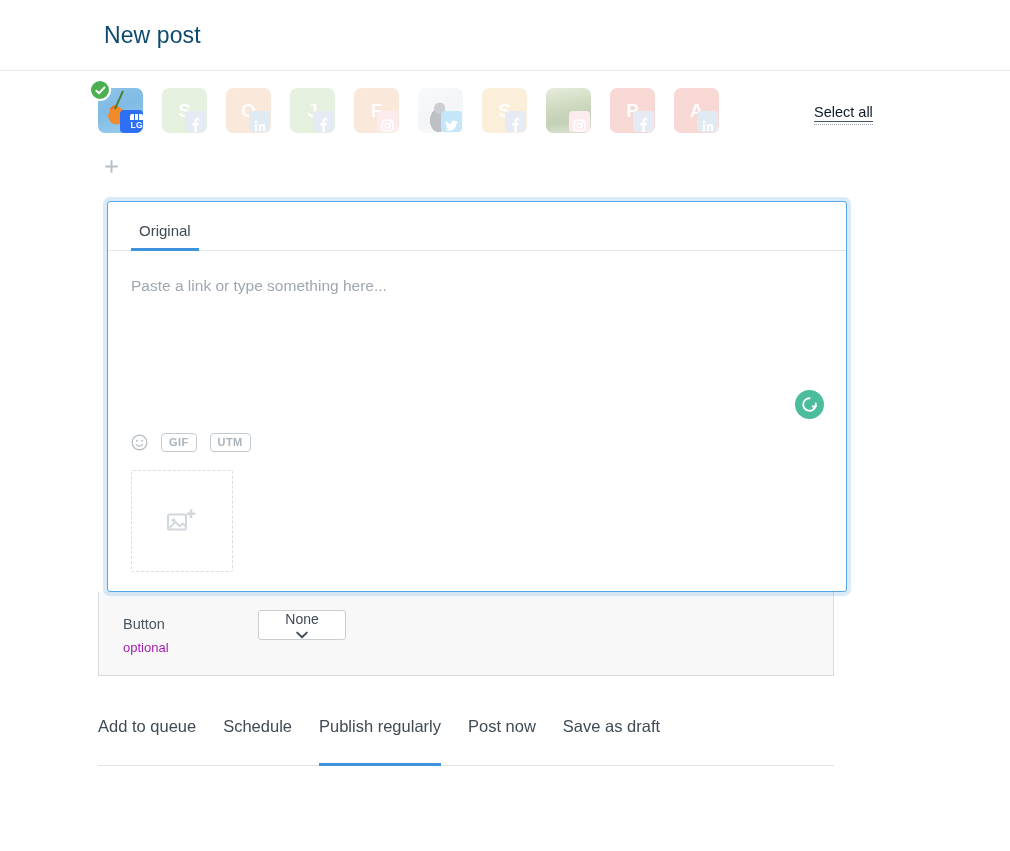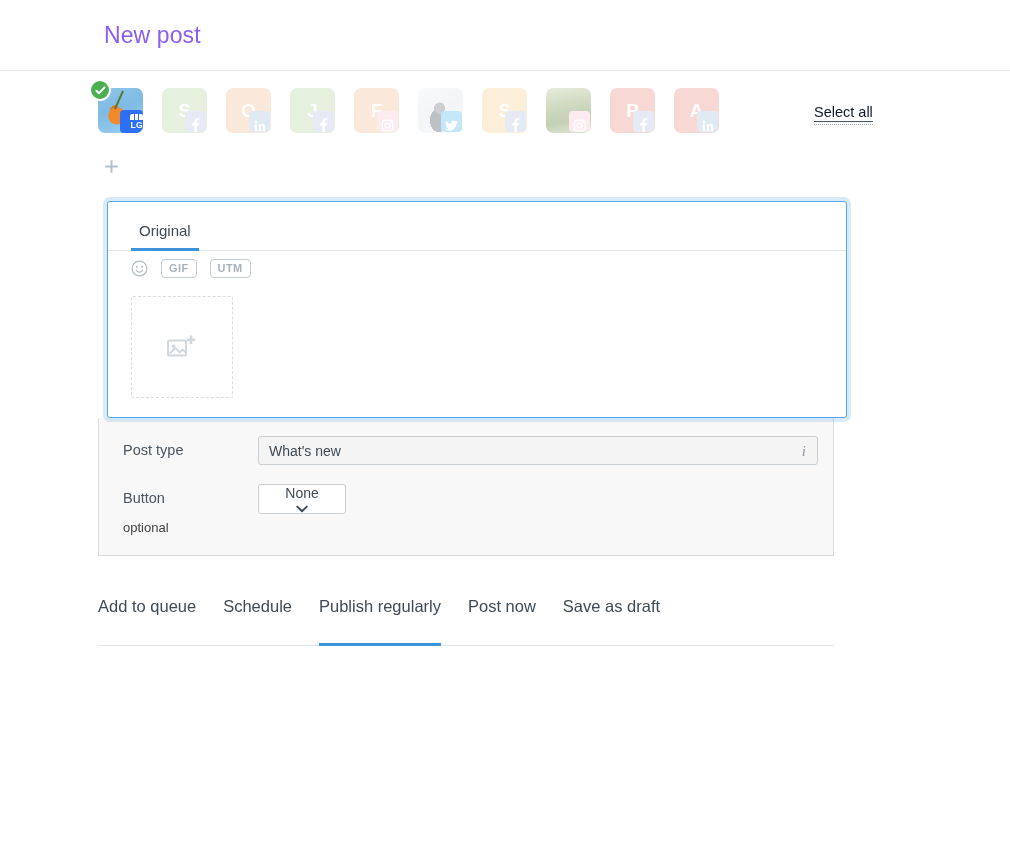--- a/index.html
+++ b/index.html
@@ -22,21 +22,21 @@
     box-sizing: border-box;
     border-bottom: 1px solid #e6e9ec;
     display: flex;
     align-items: center;
     padding-left: 104px;
     background: #fff;
   }
   .header-title {
     font-size: 23px;
     font-weight: 400;
-    color: #8b5cf6;
+    color: #0c4a6e;
     letter-spacing: 0.1px;
   }
 
   
   .profiles-section {
     padding: 17px 0 0 98px;
   }
   .profiles-row {
     display: flex;
     align-items: flex-start;
@@ -294,22 +294,22 @@
   .opt-label {
     width: 135px;
     flex: 0 0 135px;
     font-size: 14.5px;
     color: #4a5560;
     padding-top: 6px;
   }
   .opt-label .sub {
     display: block;
     font-size: 13px;
-    color: #404040;
-    margin-top: 14px;
+    color: #a21caf;
+    margin-top: 8px;
   }
   .select-wide {
     position: relative;
     width: 560px;
     height: 29px;
     box-sizing: border-box;
     background: #f4f4f4;
     border: 1px solid #c9ced3;
     border-radius: 3px;
     display: flex;
@@ -515,20 +515,29 @@
   </div>
 </div>
 
 <div class="composer-area">
   <div class="composer">
 
     <div class="composer-tabs">
       <div class="composer-tab">Original</div>
     </div>
 
+    <div class="composer-body">
+      <div class="composer-placeholder">Paste a link or type something here...</div>
+      <div class="grammarly">
+        <svg width="19" height="19" viewBox="0 0 20 20">
+          <path d="M10 3.4a6.6 6.6 0 1 0 6.4 8.1" fill="none" stroke="#ffffff" stroke-width="1.9" stroke-linecap="round"></path>
+          <path d="M16.6 8.9v3.2h-3.2" fill="none" stroke="#ffffff" stroke-width="1.9" stroke-linecap="round" stroke-linejoin="round"></path>
+        </svg>
+      </div>
+    </div>
 
     <div class="composer-toolbar">
       <span class="emoji-btn">
         <svg width="17" height="17" viewBox="0 0 18 18">
           <circle cx="9" cy="9" r="7.8" fill="none" stroke="#b4bdc4" stroke-width="1.3"></circle>
           <circle cx="6.3" cy="7.1" r="1" fill="#b4bdc4"></circle>
           <circle cx="11.7" cy="7.1" r="1" fill="#b4bdc4"></circle>
           <path d="M5.6 10.9c.8 1.3 2 2 3.4 2s2.6-.7 3.4-2" fill="none" stroke="#b4bdc4" stroke-width="1.3" stroke-linecap="round"></path>
         </svg>
       </span>
@@ -542,27 +551,20 @@
         <circle cx="6.6" cy="12.2" r="1.8" fill="#d2d7db"></circle>
         <path d="M2.6 19.6 8.4 14l4.3 4.2 3.1-2.6 3.1 3" fill="none" stroke="#d2d7db" stroke-width="2" stroke-linejoin="round"></path>
         <path d="M24 1.5v8.6M19.7 5.8h8.6" stroke="#d2d7db" stroke-width="2.6" stroke-linecap="butt"></path>
       </svg>
     </div>
   </div>
 </div>
 
 <div class="options-panel">
 
-  <div class="opt-row">
-    <div class="opt-label">Post type</div>
-    <div class="select-wide">
-      <span>What's new</span>
-      <span class="info-i">i</span>
-    </div>
-  </div>
 
   <div class="opt-row">
     <div class="opt-label">
       <span>Button</span>
       <span class="sub">optional</span>
     </div>
     <div class="select-small">
       <span>None</span>
       <svg width="12" height="8" viewBox="0 0 12 8">
           <path d="M1.2 1.6 6 6.2l4.8-4.6" fill="none" stroke="#3f4a54" stroke-width="1.9" stroke-linecap="round" stroke-linejoin="round"></path>

